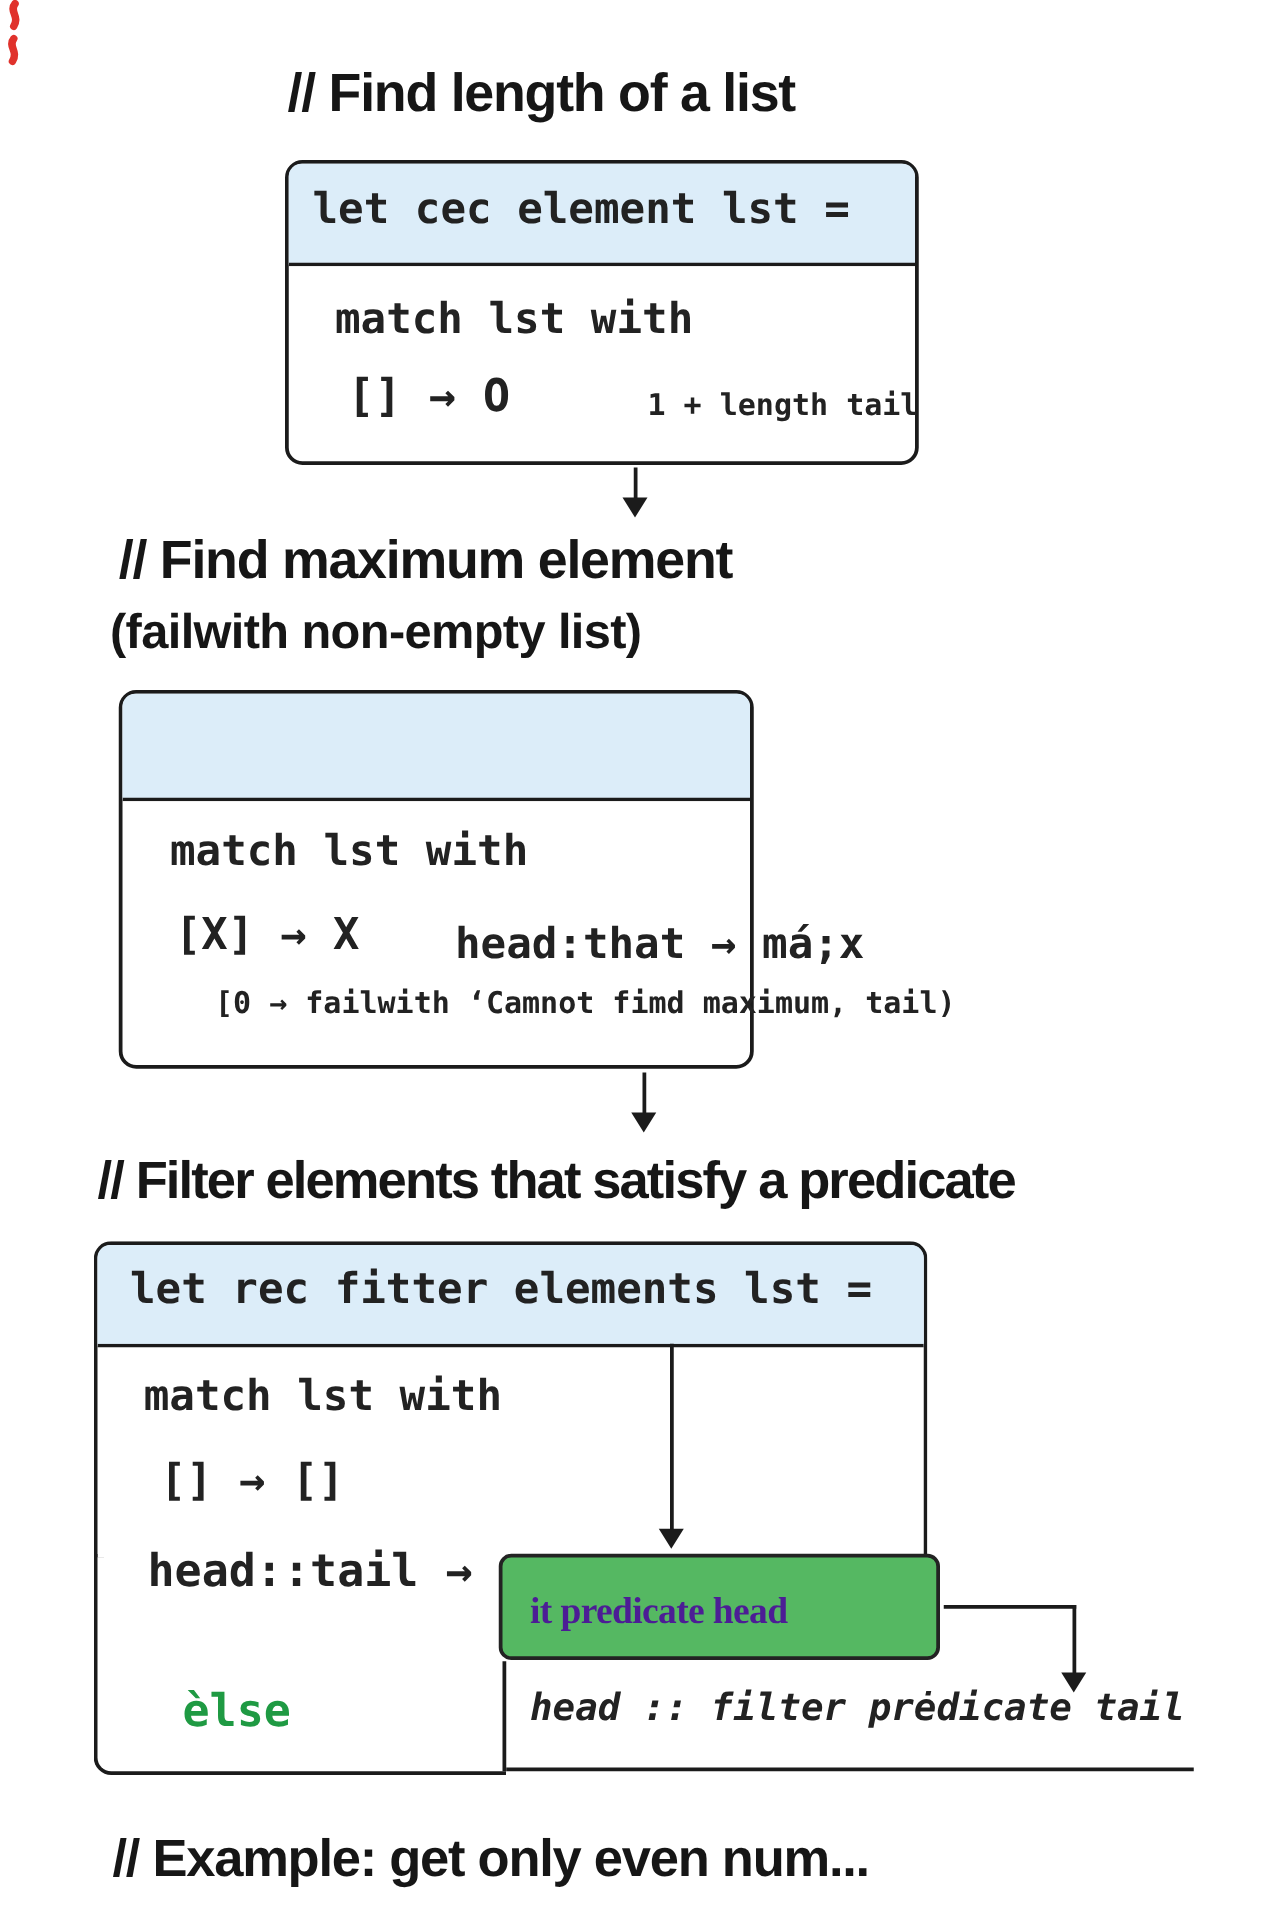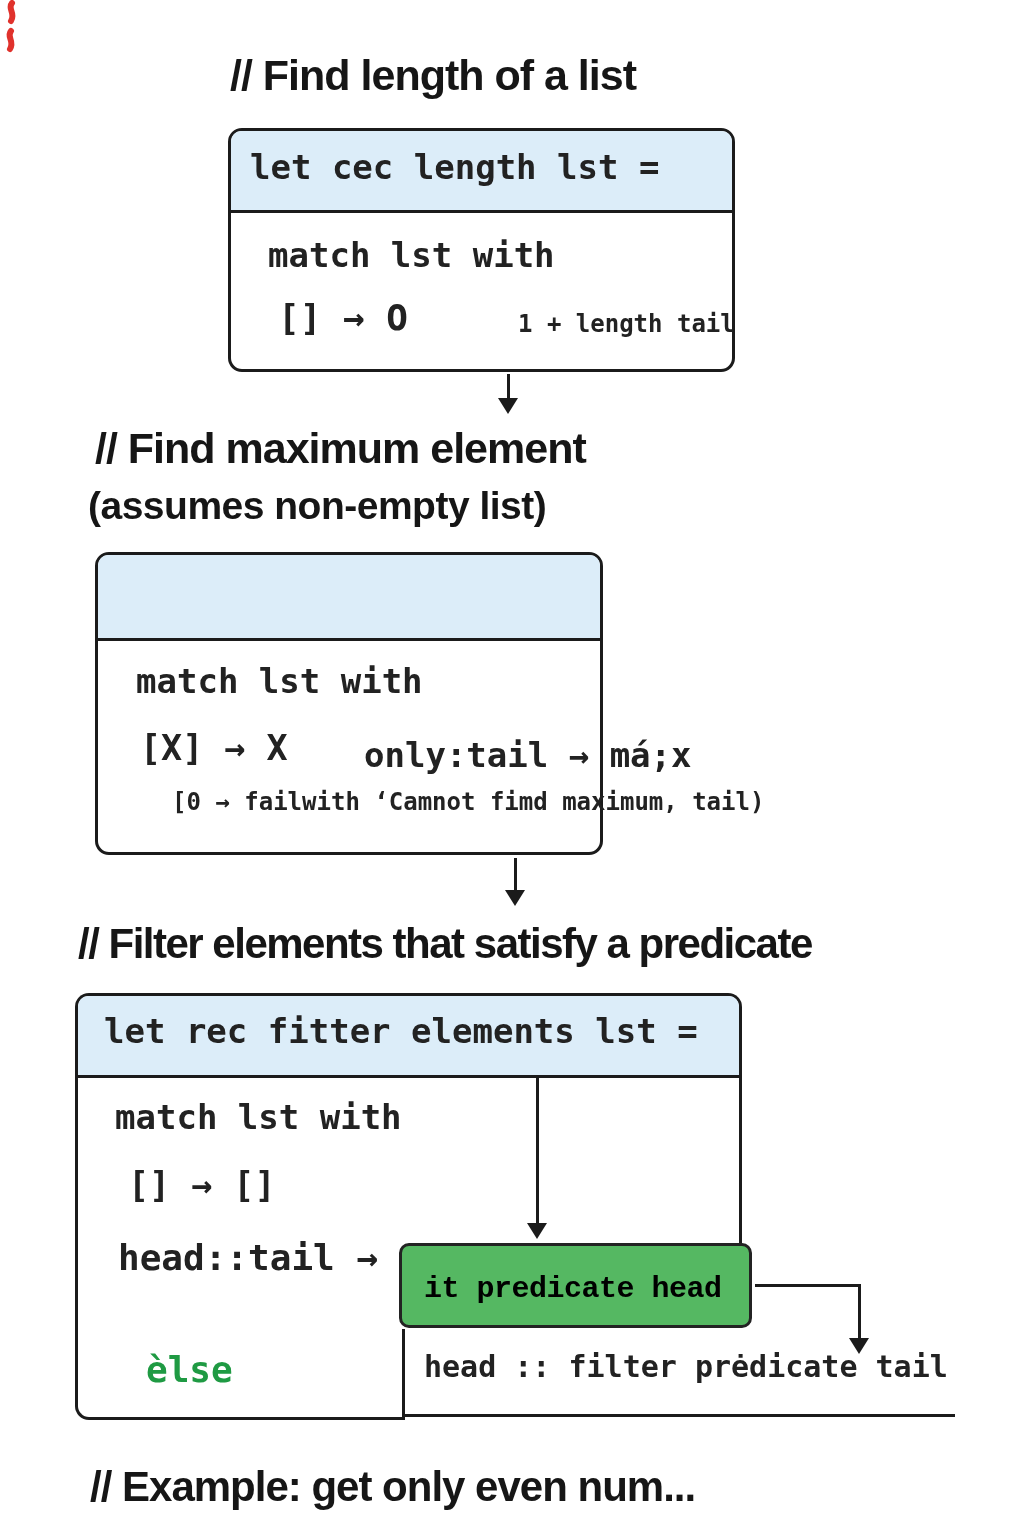--- a/index.html
+++ b/index.html
@@ -52,27 +52,27 @@
   #sub-left{left:402px;top:1329px;width:3px;height:88px;}
   #arrow3-line{left:536px;top:1075px;width:3px;height:150px;}
   #arrow3-head{left:527px;top:1223px;}
   #c3-hdr{left:104px;top:1014px;font-size:34px;}
   #c3-l1{left:115px;top:1100px;font-size:34px;}
   #c3-l2{left:128px;top:1168px;font-size:35px;}
   #c3-l3{left:118px;top:1240px;font-size:36px;}
   #greenbox{position:absolute;left:399px;top:1243px;width:353px;height:85px;box-sizing:border-box;
             background:var(--green_fill,#55b862);border:3px solid var(--green_border,#232323);
             border-radius:10px;display:flex;align-items:center;padding-left:22px;padding-top:6px;}
-  #greenbox span{font-family:Liberation Mono, monospace;font-weight:bold;font-size:30px;
-                 color:#000000;letter-spacing:-0.5px;white-space:pre;}
+  #greenbox span{font-family:Liberation Serif, serif;font-weight:bold;font-size:30px;
+                 color:#4c1d95;letter-spacing:-0.5px;white-space:pre;}
   #elbow-h{left:755px;top:1284px;width:106px;height:3px;}
   #elbow-v{left:858px;top:1284px;width:3px;height:56px;}
   #elbow-head{left:849px;top:1338px;}
   #c3-else{left:146px;top:1352px;font-size:36px;color:var(--else_green,#1f9a43);}
-  #c3-res{left:424px;top:1352px;font-size:30px;}
+  #c3-res{left:424px;top:1352px;font-size:30px;font-style:italic;}
 
   
   #caption{left:90px;top:1466px;font-size:42px;text-align:center;}
 
   
   #redmarks{position:absolute;left:2px;top:0px;}
 </style>
 </head>
 <body style="--ink: #1b1b1b; --code: #222222; --title: #161616; --header_blue: #dcedf9; --green_fill: #55b862; --green_border: #232323; --else_green: #1f9a43; --red_mark: #e0322c;">
 
@@ -81,37 +81,37 @@
   <svg id="redmarks" width="30" height="55" viewBox="0 0 30 55">
     <path d="M10 3 C5 9, 14 13, 9 21" fill="none" stroke="#e0322c" stroke-width="6" stroke-linecap="round"></path>
     <path d="M9 31 C4 37, 13 41, 8 49" fill="none" stroke="#e0322c" stroke-width="6" stroke-linecap="round"></path>
   </svg>
 
   <div class="h" id="t1">// Find length of a list</div>
 
   <div class="box" id="box1">
     <div class="hdr"></div>
   </div>
-  <div class="code" id="c1-hdr">let cec length lst =</div>
+  <div class="code" id="c1-hdr">let cec element lst =</div>
   <div class="code" id="c1-l1">match lst with</div>
   <div class="code" id="c1-l2">[] → O</div>
   <div class="code" id="c1-l3">1 + length tail</div>
 
   <div class="vl" id="arrow1-line"></div>
   <div class="ah" id="arrow1-head"></div>
 
   <div class="h" id="t2a">// Find maximum element</div>
-  <div class="h" id="t2b">(assumes non-empty list)</div>
+  <div class="h" id="t2b">(failwith non-empty list)</div>
 
   <div class="box" id="box2">
     <div class="hdr"></div>
   </div>
   <div class="code" id="c2-l1">match lst with</div>
   <div class="code" id="c2-l2">[X] → X</div>
-  <div class="code" id="c2-l3">only:tail → má;x</div>
+  <div class="code" id="c2-l3">head:that → má;x</div>
   <div class="code" id="c2-l4">[0 → failwith ‘Camnot fimd maximum, tail)</div>
 
   <div class="vl" id="arrow2-line"></div>
   <div class="ah" id="arrow2-head"></div>
 
   <div class="h" id="t3">// Filter elements that satisfy a predicate</div>
 
   <div id="box3top">
     <div class="hdr"></div>
   </div>

